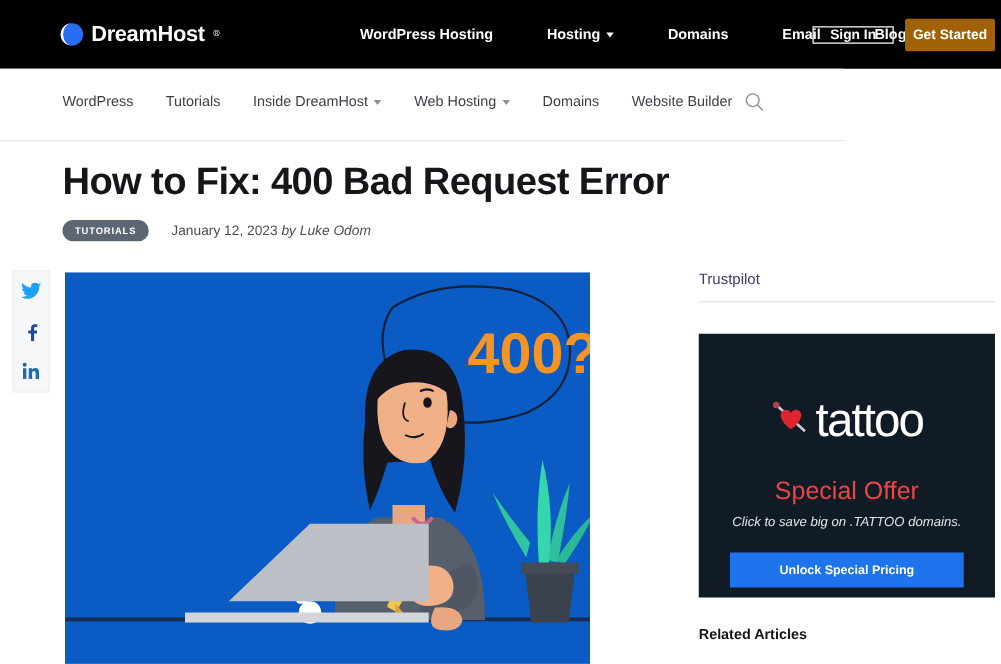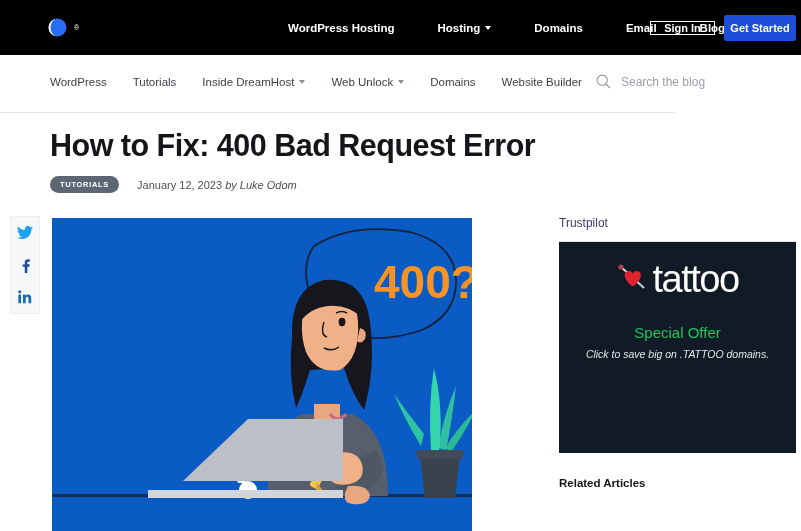--- a/index.html
+++ b/index.html
@@ -80,21 +80,21 @@
     display: flex;
     align-items: center;
     justify-content: center;
     cursor: pointer;
     font-family: "Liberation Sans", sans-serif;
   }
   .btn-getstarted {
     position: absolute;
     left: 724px;
     width: 72px; height: 26px;
-    background: #1d4ed8;
+    background: #a16207;
     color: #ffffff;
     border: none;
     border-radius: 2px;
     font-size: 11px;
     font-weight: bold;
     display: flex;
     align-items: center;
     justify-content: center;
     cursor: pointer;
     font-family: "Liberation Sans", sans-serif;
@@ -227,41 +227,42 @@
     color: #3c3b6e;
     font-weight: normal;
     padding-bottom: 11px;
   }
   .sb-divider {
     height: 1px;
     background: #e2e4e8;
     width: 237px;
   }
   .ad-card {
+    margin-top: 25px;
     width: 237px; height: 211px;
     background: #101b26;
     display: flex;
     flex-direction: column;
     align-items: center;
-    padding-top: 18px;
+    padding-top: 50px;
   }
   .tattoo-logo {
     display: flex;
     align-items: center;
     gap: 2px;
   }
   .tattoo-word {
     color: #ffffff;
     font-size: 38px;
     letter-spacing: -1.5px;
     line-height: 1;
   }
   .ad-offer {
-    color: #22c55e;
-    font-size: 15px;
+    color: #ef4444;
+    font-size: 20px;
     margin-top: 26px;
   }
   .ad-sub {
     color: #e3e6ea;
     font-size: 10.5px;
     font-style: italic;
     margin-top: 7px;
   }
   .ad-btn {
     margin-top: 18px;
@@ -289,20 +290,21 @@
 
 <div class="topbar">
 
   <div class="logo-wrap">
     <span class="logo-mark">
       <svg width="19" height="19" viewBox="0 0 19 19">
         <circle cx="9.5" cy="9.5" r="9" fill="#2a6df5"></circle>
         <path d="M9.5 0.5 A9 9 0 0 0 9.5 18.5 A7 9 0 0 1 9.5 0.5 Z" fill="#ffffff"></path>
       </svg>
     </span>
+    <span class="logo-text">DreamHost</span>
     <span class="logo-tm">®</span>
   </div>
 
   <div class="top-nav">
     <a href="#">
       <span>WordPress Hosting</span>
     </a>
     <a href="#">
       <span>Hosting</span>
       <i class="caret-down"></i>
@@ -328,39 +330,38 @@
       <span>WordPress</span>
     </a>
     <a href="#">
       <span>Tutorials</span>
     </a>
     <a href="#">
       <span>Inside DreamHost</span>
       <i class="caret-down-dark"></i>
     </a>
     <a href="#">
-      <span>Web Unlock</span>
+      <span>Web Hosting</span>
       <i class="caret-down-dark"></i>
     </a>
     <a href="#">
       <span>Domains</span>
     </a>
     <a href="#">
       <span>Website Builder</span>
     </a>
   </div>
 
   <div class="search-wrap">
     <span class="search-icon">
       <svg width="15" height="15" viewBox="0 0 15 15">
         <circle cx="6.2" cy="6.2" r="5.1" fill="none" stroke="#8c9199" stroke-width="1.1"></circle>
         <line x1="10" y1="10" x2="14" y2="14.2" stroke="#8c9199" stroke-width="1.1"></line>
       </svg>
     </span>
-    <input class="search-input" type="text" placeholder="Search the blog" style="">
   </div>
 </div>
 
 <h1 class="page-title">How to Fix: 400 Bad Request Error</h1>
 
 <div class="meta-row">
   <span class="cat-badge">TUTORIALS</span>
   <span class="meta-text">
     <span>January 12, 2023</span>
     <span class="byline">by Luke Odom</span>
@@ -465,16 +466,17 @@
         <svg width="34" height="34" viewBox="0 0 34 34">
           <line x1="4" y1="6" x2="28" y2="28" stroke="#c9ced6" stroke-width="2"></line>
           <circle cx="5" cy="7" r="2.6" fill="#b0414a"></circle>
           <path d="M16 26 C7 19 7 12 12 11 C15 10.4 16.6 12.6 16.8 13.8 C17 12.6 18.6 10.4 21.6 11 C26.6 12 26.6 19 17.6 26 Z" fill="#e0242f"></path>
         </svg>
       </span>
       <span class="tattoo-word">tattoo</span>
     </div>
     <div class="ad-offer">Special Offer</div>
     <div class="ad-sub">Click to save big on .TATTOO domains.</div>
+    <button class="ad-btn">Unlock Special Pricing</button>
   </div>
 
   <div class="related-heading">Related Articles</div>
 </div>
 
 </body></html>

